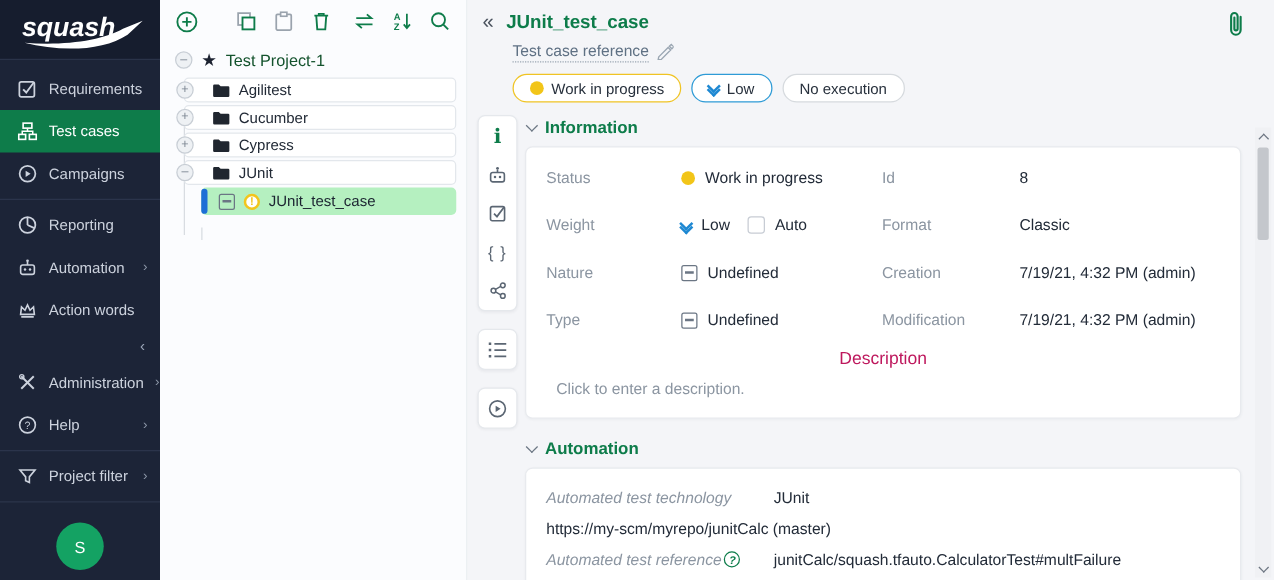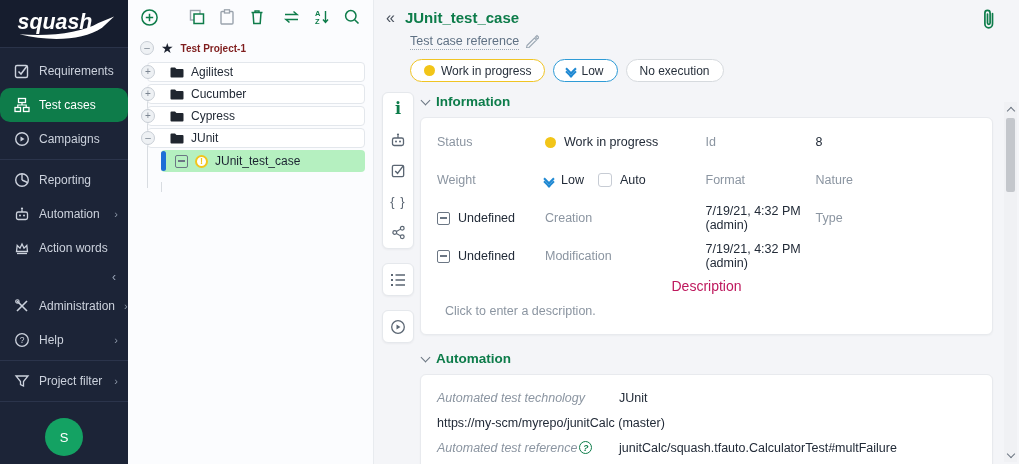--- a/index.html
+++ b/index.html
@@ -8,21 +8,21 @@
   .app { display:flex; width:1019px; height:464px; }
 
   
   .sidebar { width:128px; background:#1c2437; display:flex; flex-direction:column; flex-shrink:0; }
   .logo { height:48px; background:#161d2e; border-bottom:1px solid #2a3349;
     display:flex; align-items:center; justify-content:center; }
   .nav { display:flex; flex-direction:column; padding-top:6px; }
   .nav-item { height:34px; display:flex; align-items:center; gap:9px; padding:0 10px 0 13px;
     color:#ccd2dd; font-size:12px; cursor:pointer; }
   .nav-item .nicon { width:17px; height:17px; flex-shrink:0; display:flex; align-items:center; justify-content:center; }
-  .nav-item.active { background:#0e7c4a; color:#ffffff;border-radius:10px; }
+  .nav-item.active { background:#0e7c4a; color:#ffffff; }
   .nav-item .chev { margin-left:auto; color:#8d97a8; font-size:11px; }
   .nav-div { height:1px; background:#2b344b; margin:3px 0; }
   .collapse-row { height:24px; display:flex; align-items:center; justify-content:flex-end;
     padding-right:12px; color:#9aa5b7; font-size:12px; cursor:pointer; }
   .avatar-zone { margin-top:auto; display:flex; justify-content:center; padding:6px 0 8px; }
   .avatar { width:38px; height:38px; border-radius:50%; background:#14a263; color:#fff;
     display:flex; align-items:center; justify-content:center; font-size:13px; cursor:pointer; }
 
   
   .tree-panel { width:246px; background:#fbfcfe; flex-shrink:0; border-right:1px solid #e8ebef;
@@ -30,21 +30,21 @@
   .tree-toolbar { height:34px; display:flex; align-items:center; padding:0 12px; gap:11px; }
   .tbtn { width:19px; height:19px; display:flex; align-items:center; justify-content:center; cursor:pointer; background:none; border:none; padding:0; }
   .tb-gap { width:6px; }
   .tb-right { margin-left:auto; display:flex; gap:11px; }
   .tree { position:relative; padding:2px 8px 0 6px; flex:1; }
   .spine { position:absolute; left:19px; top:62px; width:1px; height:92px; background:#d8dce1; }
   .spine2 { position:absolute; left:33px; top:148px; width:1px; height:10px; background:#d8dce1; }
   .tree-root { display:flex; align-items:center; gap:7px; height:24px; padding-left:6px; position:relative; z-index:1; }
   .expander { width:14px; height:14px; border-radius:50%; background:#eef1f4; border:1px solid #c8ced5;
     color:#7b8591; font-size:10px; line-height:11px; text-align:center; cursor:pointer; flex-shrink:0; }
-  .root-label { color:#7f1d1d; font-weight:bold; font-size:10px; cursor:pointer; }
+  .root-label { color:#14532d; font-weight:normal; font-size:13px; cursor:pointer; }
   .star { color:#1c2230; font-size:14px; line-height:14px; }
   .tree-rows { margin-left:13px; margin-top:2px; }
   .tree-row { position:relative; height:20px; margin-bottom:2px; background:#ffffff;
     border:1px solid #e3e7ec; border-radius:4px; display:flex; align-items:center;
     padding-left:22px; gap:7px; font-size:12px; color:#222a36; cursor:pointer; }
   .tree-row .expander { position:absolute; left:-7px; top:2px; }
   .sel-row { position:relative; height:22px; margin-left:14px; margin-top:2px; background:#b5f0c0;
     border-radius:4px; display:flex; align-items:center; gap:7px; padding-left:14px;
     font-size:12px; color:#1b2330; cursor:pointer; }
   .sel-bar { position:absolute; left:0; top:1px; width:5px; height:20px; border-radius:3px; background:#1d6fd6; }
@@ -435,20 +435,21 @@
             <div class="gval">
               <span class="dblchev">
                   <span class="chev-b" style="margin-top:0;"></span>
                   <span class="chev-b"></span>
                 </span>
               <span>Low</span>
               <span class="autobox"></span>
               <span>Auto</span>
             </div>
             <div class="glabel">Format</div>
+            <div class="gval">Classic</div>
 
             <div class="glabel">Nature</div>
             <div class="gval">
               <span class="sq-minus"></span>
               <span>Undefined</span>
             </div>
             <div class="glabel">Creation</div>
             <div class="gval">7/19/21, 4:32 PM (admin)</div>
 
             <div class="glabel">Type</div>

